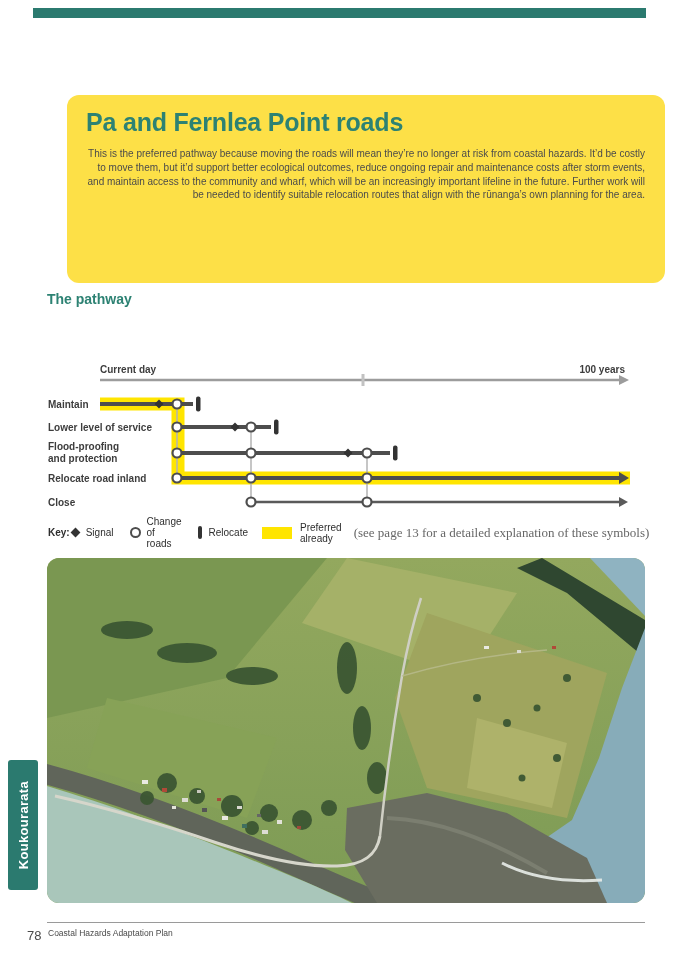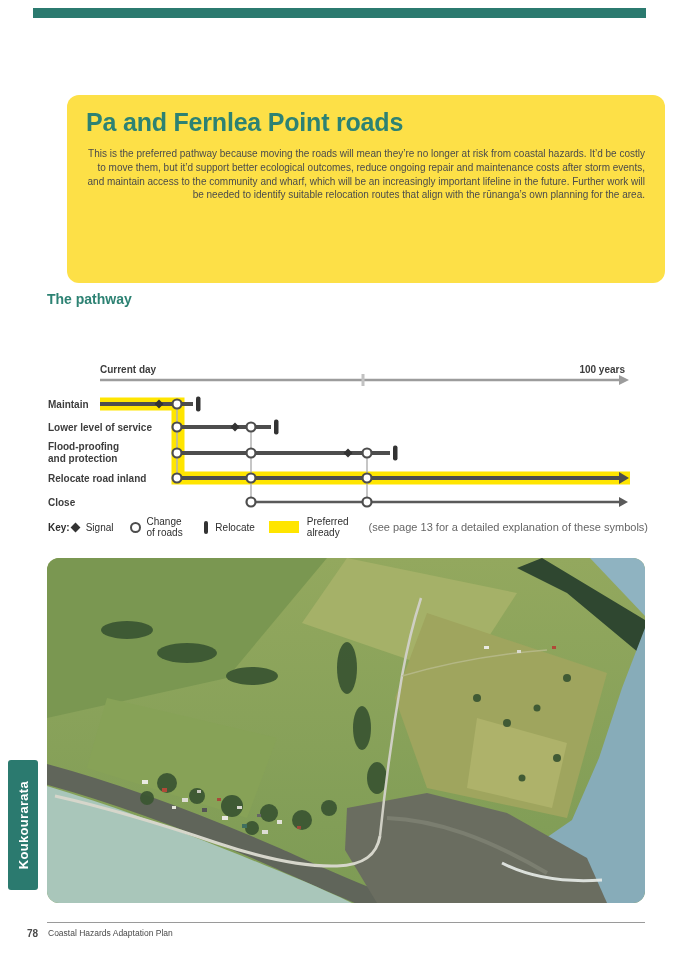--- a/index.html
+++ b/index.html
@@ -15,28 +15,28 @@
   .section-desc{position:absolute;left:47px;top:320px;width:598px;margin:0;font-size:10px;line-height:1.38;color:#4b4b4b;}
   .diagram-svg{position:absolute;left:0;top:358px;}
   .diag-label{font-family:"Liberation Sans",sans-serif;font-size:10px;font-weight:bold;fill:#3d3d3d;}
   .key-row{position:absolute;left:48px;top:516px;width:600px;display:flex;align-items:center;font-size:10px;color:#2e2e2e;}
   .key-label{font-weight:bold;margin-right:0;text-align:center;}
   .key-item-label{font-weight:normal;}
   .sym-diamond{width:7px;height:7px;background:#333;transform:rotate(45deg);margin:0 7px 0 2px;flex:none;}
   .sym-circle{width:7px;height:7px;background:#fff;border:2px solid #4d4d4d;border-radius:50%;margin:0 6px 0 16px;flex:none;}
   .sym-threshold{width:4px;height:13px;background:#333;border-radius:2px;margin:0 7px 0 16px;flex:none;}
   .sym-swatch{width:30px;height:12px;background:#FFE500;margin:0 8px 0 14px;flex:none;}
-  .key-note{font-size:11px;color:#666;margin-left:18px;white-space:nowrap;}
+  .key-note{font-size:13px;color:#666;margin-left:12px;white-space:nowrap;font-family:Liberation Serif, serif;}
   .photo-frame{position:absolute;left:47px;top:558px;width:598px;height:345px;border-radius:12px;overflow:hidden;}
   .side-tab{position:absolute;left:8px;top:760px;width:30px;height:130px;background:#2B7A6F;border-radius:3px;
             display:flex;align-items:center;justify-content:center;}
   .side-tab span{writing-mode:vertical-rl;transform:rotate(180deg);color:#fff;font-weight:bold;
                  font-size:13px;letter-spacing:0.3px;}
   .footer-rule{position:absolute;left:47px;top:922px;width:598px;height:1px;background:#9a9a9a;}
-  .footer-page{position:absolute;left:27px;top:928px;font-size:10px;font-weight:bold;color:#4a4a4a;}
+  .footer-page{position:absolute;left:27px;top:928px;font-size:13px;font-weight:normal;color:#4a4a4a;}
   .footer-title{position:absolute;left:48px;top:928px;font-size:8.5px;color:#4a4a4a;text-align:center;}
 </style>
 </head>
 <body>
 
 <div class="page">
 
   <div class="top-bar"></div>
 
   <div class="intro-box">

